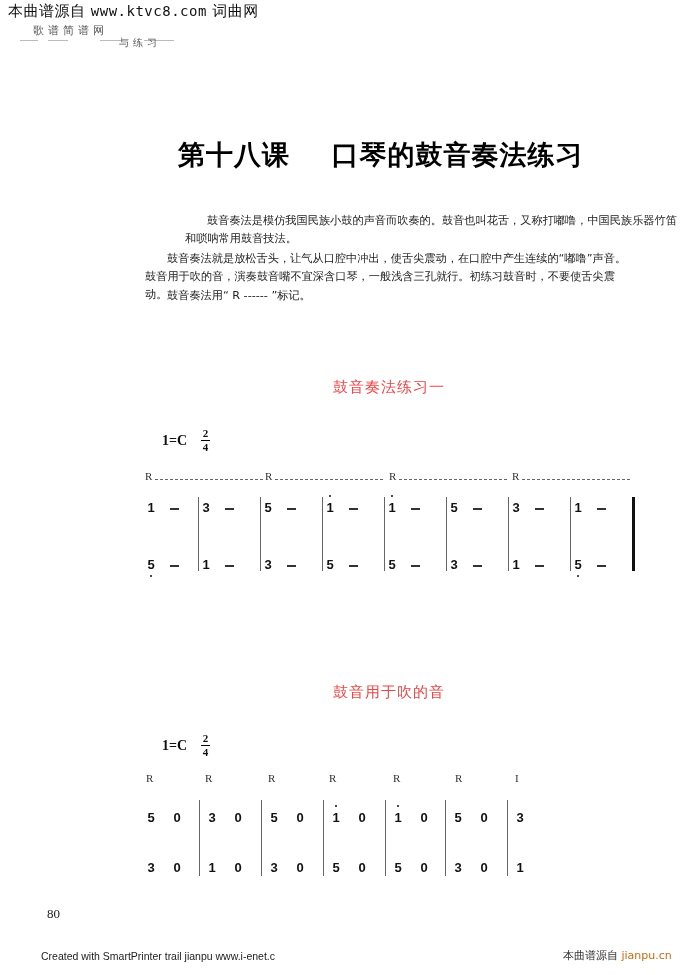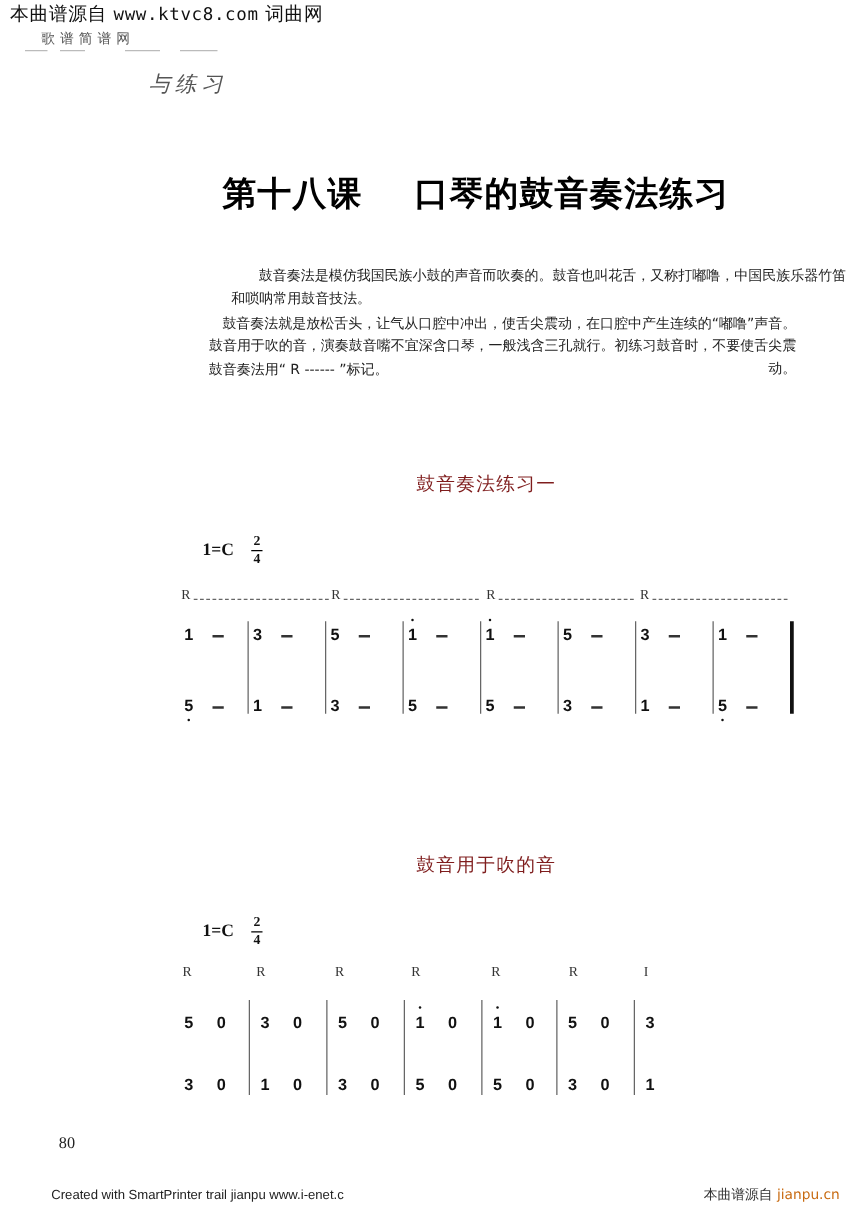--- a/index.html
+++ b/index.html
@@ -4,25 +4,25 @@
 <style>
   html, body { margin: 0; padding: 0; }
   body {
     width: 690px; height: 975px; background: #ffffff; position: relative; overflow: hidden;
     font-family: "DejaVu Sans", sans-serif; color: #111;
   }
   .abs { position: absolute; }
   .watermark-top { left: 8px; top: 2px; font-size: 15px; color: #111; letter-spacing: 0.5px; }
   .watermark-top .mono { font-family: "DejaVu Sans Mono", monospace; font-size: 14px; }
   .running-head { left: 33px; top: 23px; font-size: 11px; color: #555; letter-spacing: 4px; }
-  .running-sub { left: 119px; top: 56px; font-size: 17px; color: #555; letter-spacing: 4px; font-style: italic; }
+  .running-sub { left: 119px; top: 36px; font-size: 10px; color: #555; letter-spacing: 4px; }
   .head-rule { top: 40px; height: 1px; background: #bbb; }
   .title { left: 178px; top: 137px; font-size: 27px; font-weight: bold; color: #000; letter-spacing: 1px; white-space: pre; }
   .para { left: 145px; width: 492px; font-size: 11.2px; line-height: 18px; color: #222; text-indent: 22px; }
-  .section-title { font-size: 15px; color: #7f1d1d; left: 333px; letter-spacing: 1px; }
+  .section-title { font-size: 15px; color: #ef4444; left: 333px; letter-spacing: 1px; }
   .key { left: 162px; font-family: "Liberation Serif", serif; font-weight: bold; font-size: 14px; display:flex; align-items:center; }
   .frac { display: inline-flex; flex-direction: column; align-items: center; margin-left: 14px; font-size: 11px; line-height: 11px; }
   .frac .bar { width: 9px; height: 1px; background: #000; margin: 1px 0; }
   .rmark { font-family: "Liberation Serif", serif; font-size: 11px; color: #333; }
   .rline { border-top: 1px dashed #666; height: 0; }
   .note { font-family: "Liberation Sans", sans-serif; font-weight: bold; font-size: 13px; color: #111; text-align: center; width: 12px; }
   .dash { width: 9px; height: 1.5px; background: #333; }
   .barline { width: 1px; background: #666; }
   .endbar { width: 3px; background: #111; }
   .dot-above { position: absolute; top: -5px; left: 5px; width: 2px; height: 2px; background: #111; border-radius: 50%; }
@@ -44,21 +44,21 @@
 <div class="abs running-head">歌谱简谱网</div>
 <div class="abs head-rule" style="left:20px;width:18px;"></div>
 <div class="abs head-rule" style="left:48px;width:20px;"></div>
 <div class="abs head-rule" style="left:100px;width:28px;"></div>
 <div class="abs head-rule" style="left:144px;width:30px;"></div>
 <div class="abs running-sub">与练习</div>
 
 <div class="abs title">第十八课    口琴的鼓音奏法练习</div>
 
 <div class="abs para" style="top:212px;margin-left:40px;">鼓音奏法是模仿我国民族小鼓的声音而吹奏的。鼓音也叫花舌，又称打嘟噜，中国民族乐器竹笛和唢呐常用鼓音技法。</div>
-<div class="abs para" style="top:250px;text-align:right;">鼓音奏法就是放松舌头，让气从口腔中冲出，使舌尖震动，在口腔中产生连续的“嘟噜”声音。鼓音用于吹的音，演奏鼓音嘴不宜深含口琴，一般浅含三孔就行。初练习鼓音时，不要使舌尖震动。</div>
+<div class="abs para" style="top:250px;">鼓音奏法就是放松舌头，让气从口腔中冲出，使舌尖震动，在口腔中产生连续的“嘟噜”声音。鼓音用于吹的音，演奏鼓音嘴不宜深含口琴，一般浅含三孔就行。初练习鼓音时，不要使舌尖震动。</div>
 <div class="abs para" style="top:287px;">鼓音奏法用“ R ------ ”标记。</div>
 
 <div class="abs section-title" style="top:378px;">鼓音奏法练习一</div>
 <div class="abs key" style="top:428px;">
   <span>1=C</span>
   <span class="frac">
     <span>2</span>
     <span class="bar"></span>
     <span>4</span>
   </span>

